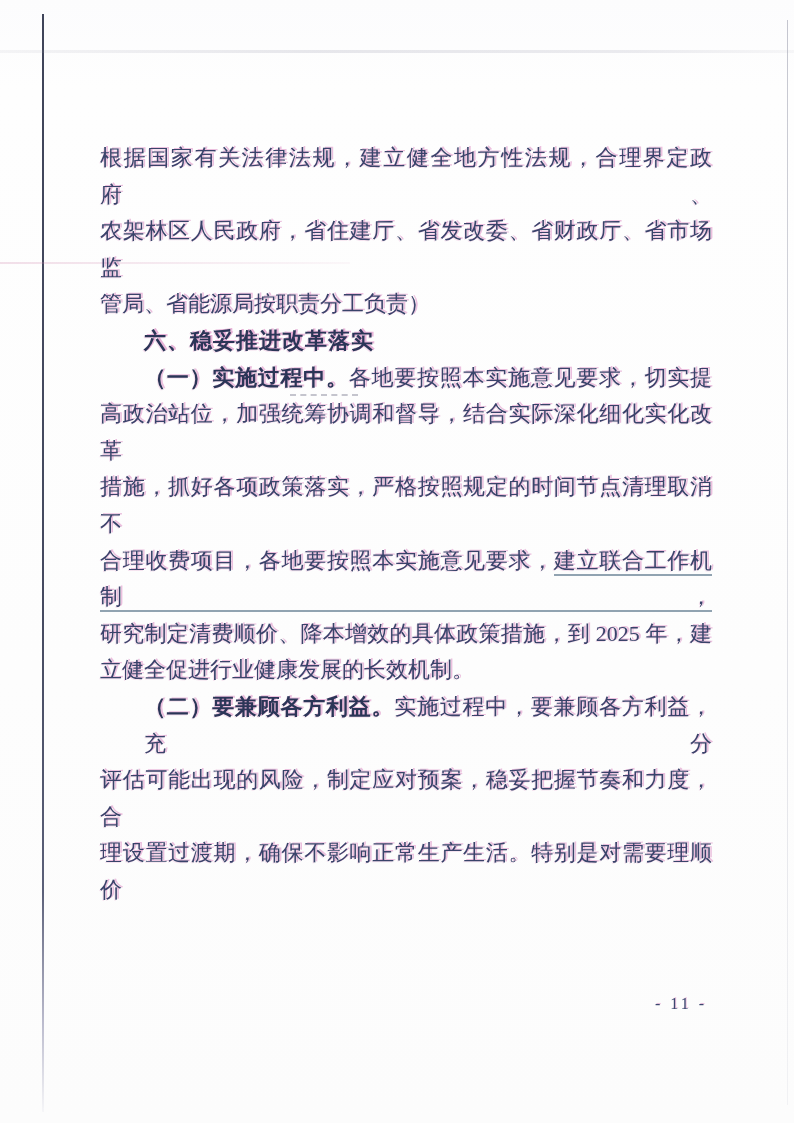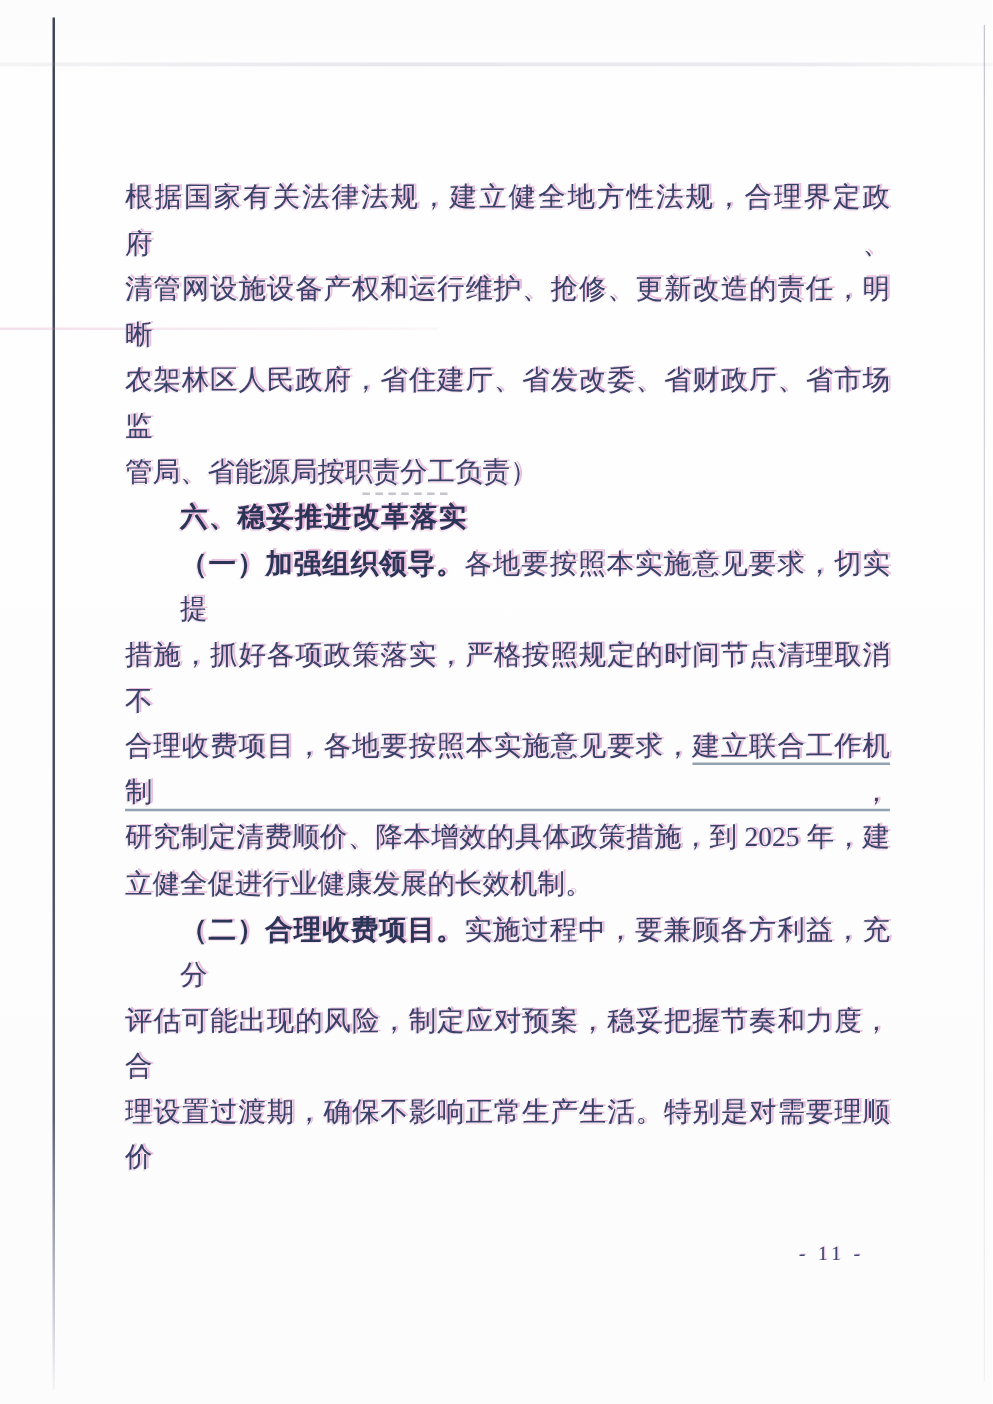--- a/index.html
+++ b/index.html
@@ -80,51 +80,51 @@
       -1px 1px 0 rgba(206,92,170,0.2);
   }
   .heading-underline-artifact {
     position: absolute;
     left: 290px; top: 394px;
     width: 68px; height: 0;
     border-top: 2px dashed rgba(150,150,165,0.55);
   }
   .page-number {
     position: absolute;
-    left: 620px; top: 995px;
+    left: 636px; top: 995px;
     width: 90px;
     font-size: 16px;
     letter-spacing: 3px;
     color: #3d4770;
     text-shadow: 1px -1px 0 rgba(206,92,170,0.35);
     text-align: center;
   }
 </style>
 </head>
 <body>
 
 <div class="scan-page">
 
   <div class="edge-left"></div>
   <div class="edge-right"></div>
   <div class="streak-top"></div>
   <div class="streak-mid"></div>
 
   <div class="textblock" id="textblock">
       <div class="line full"><span>根据国家有关法律法规，建立健全地方性法规，合理界定政府、</span></div>
-      <div class="line full"><span>清管网设施设备产权和运行维护、抢修、更新改造的责任，明晰</span></div>
       <div class="line full"><span>农架林区人民政府，省住建厅、省发改委、省财政厅、省市场监</span></div>
       <div class="line"><span>管局、省能源局按职责分工负责）</span></div>
       <div class="line indent heading"><span class="b">六、稳妥推进改革落实</span></div>
-      <div class="line full indent"><span class="b">（一）加强组织领导。</span><span>各地要按照本实施意见要求，切实提</span></div>
+      <div class="line full indent"><span class="b">（一）实施过程中。</span><span>各地要按照本实施意见要求，切实提</span></div>
+      <div class="line full"><span>高政治站位，加强统筹协调和督导，结合实际深化细化实化改革</span></div>
       <div class="line full"><span>措施，抓好各项政策落实，严格按照规定的时间节点清理取消不</span></div>
       <div class="line full"><span>合理收费项目，各地要按照本实施意见要求，</span><span class="u">建立联合工作机制，</span></div>
       <div class="line full"><span>研究制定清费顺价、降本增效的具体政策措施，到 2025 年，建</span></div>
       <div class="line"><span>立健全促进行业健康发展的长效机制。</span></div>
-      <div class="line full indent"><span class="b">（二）合理收费项目。</span><span>实施过程中，要兼顾各方利益，充分</span></div>
+      <div class="line full indent"><span class="b">（二）要兼顾各方利益。</span><span>实施过程中，要兼顾各方利益，充分</span></div>
       <div class="line full"><span>评估可能出现的风险，制定应对预案，稳妥把握节奏和力度，合</span></div>
       <div class="line full"><span>理设置过渡期，确保不影响正常生产生活。特别是对需要理顺价</span></div>
     </div>
 
   <div class="heading-underline-artifact"></div>
 
   <div class="page-number">- 11 -</div>
 
 </div>
 

